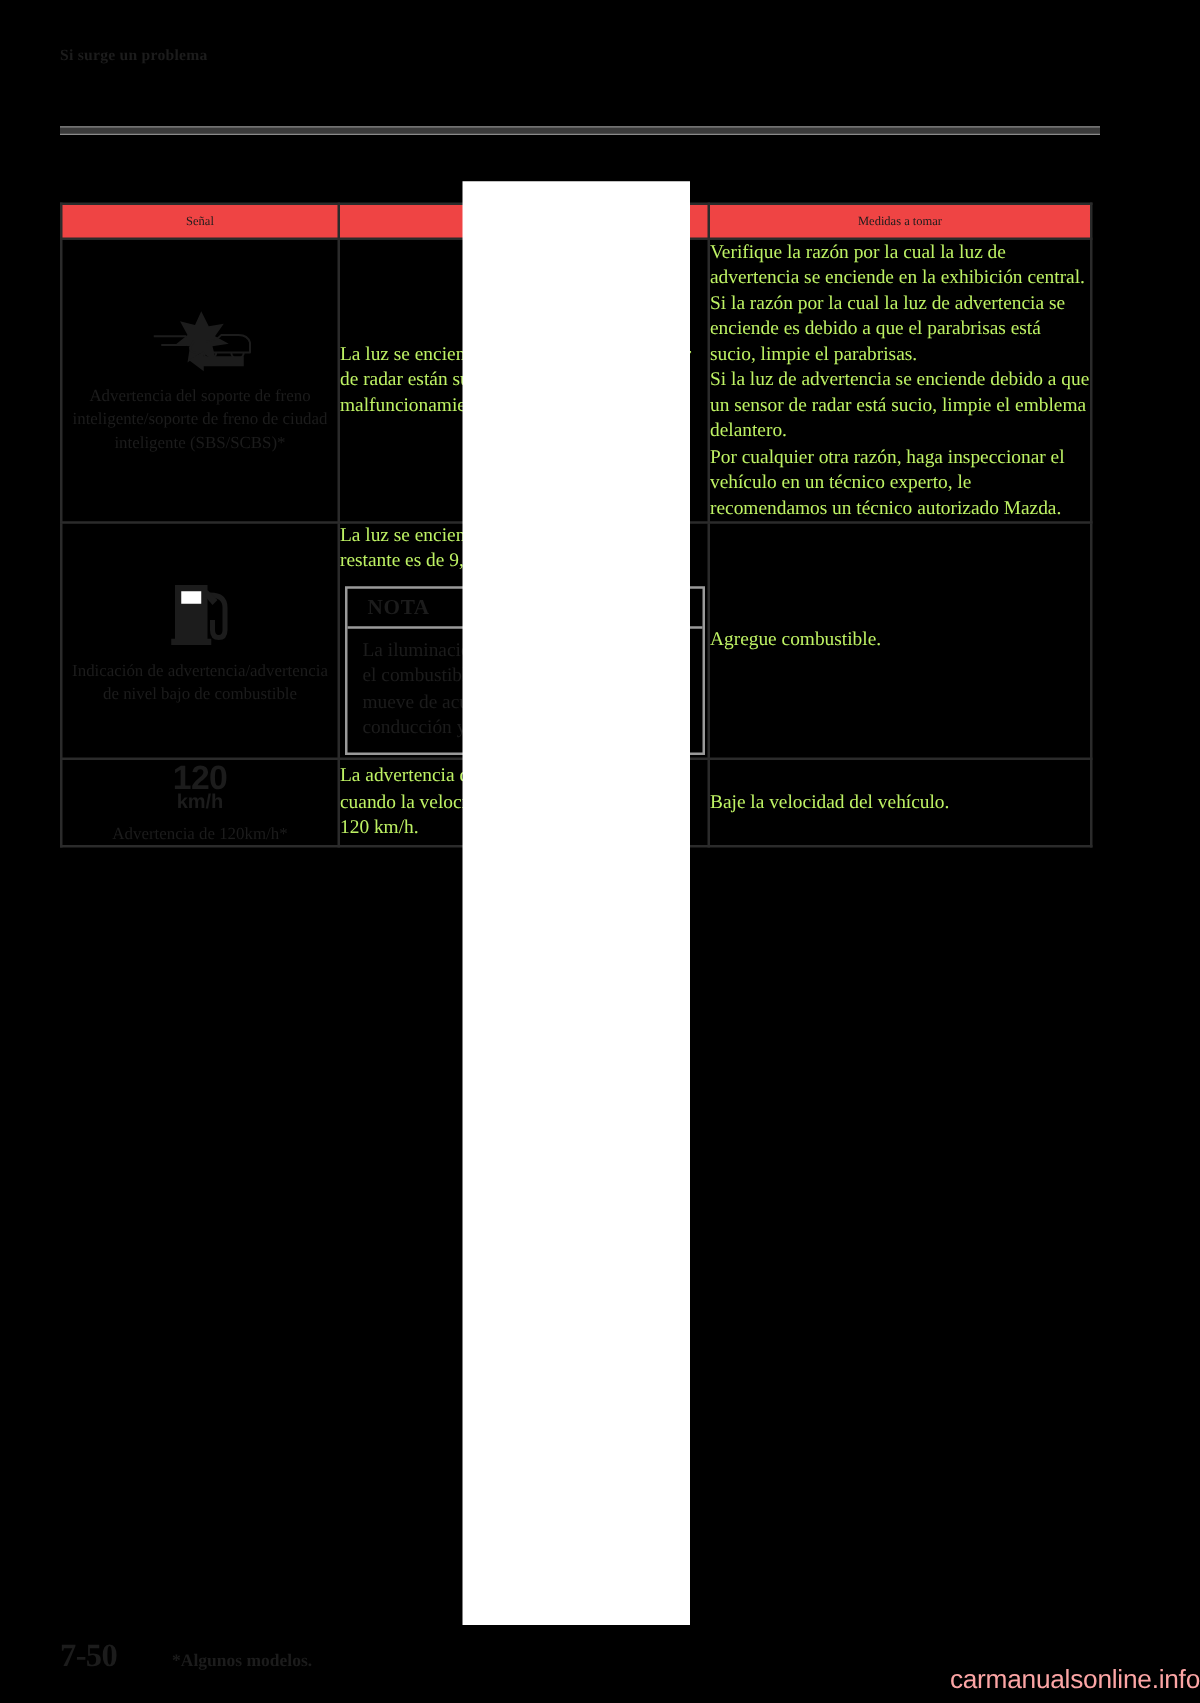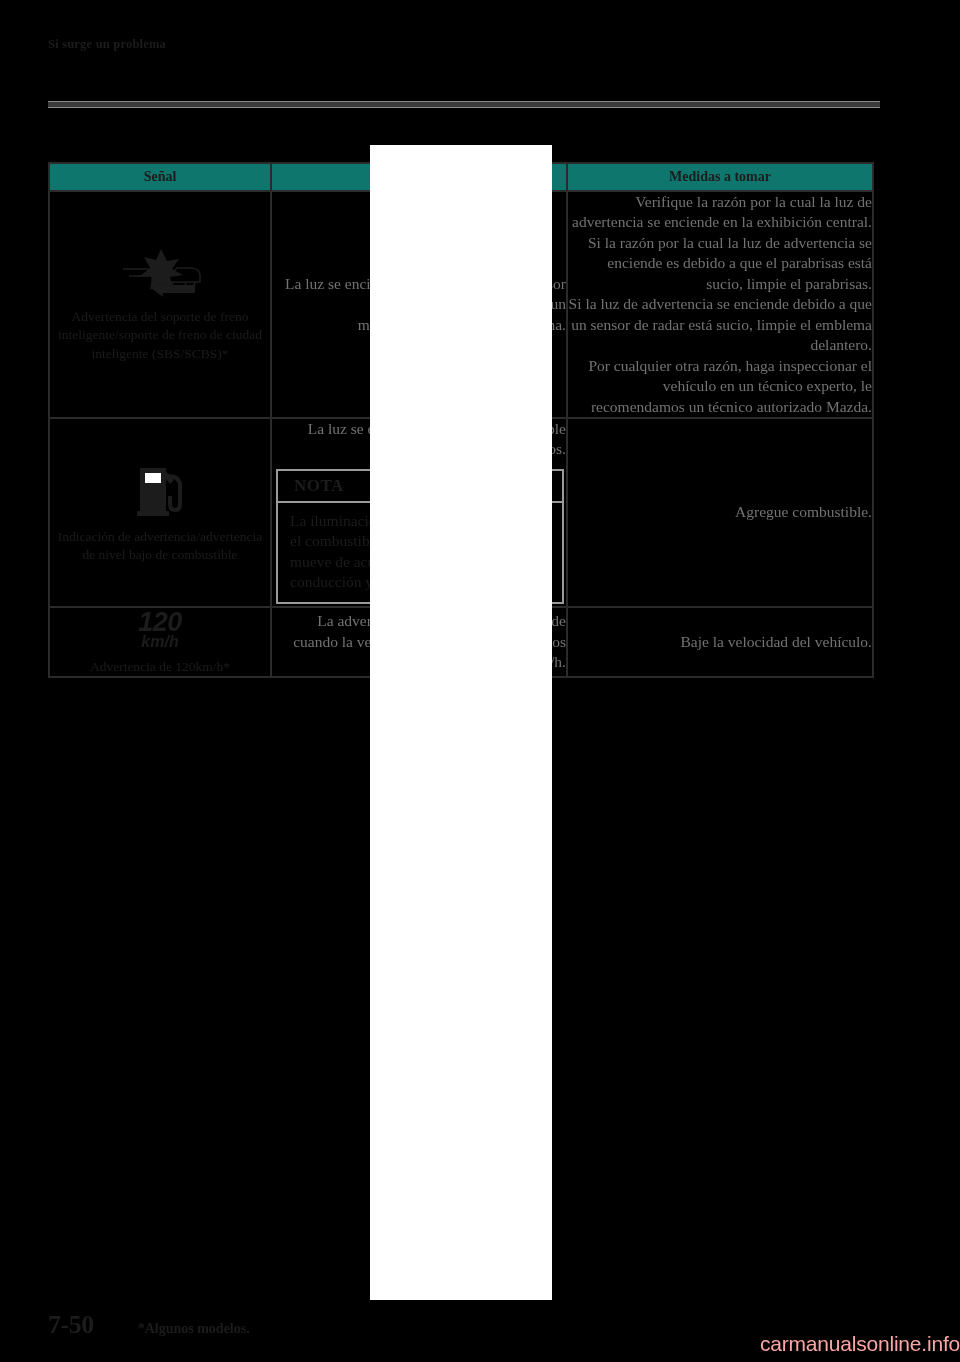--- a/index.html
+++ b/index.html
@@ -59,47 +59,46 @@
     width: 826px;
     border-collapse: collapse;
     table-layout: fixed;
   }
   #warning-table td, #warning-table th {
     border: 2px solid #2b2b2b;
     vertical-align: middle;
     padding: 0;
   }
   #warning-table thead th {
-    background: #0f766e;
+    background: #ef4444;
     height: 26px;
     font-family: "Liberation Serif", serif;
-    font-weight: bold;
-    font-size: 14px;
+    font-weight: normal;
+    font-size: 10px;
     text-align: center;
     color: #1c1c1c;
   }
   .col-signal  { width: 222px; }
   .col-warning { width: 296px; }
   .col-action  { width: 306px; }
 
   td.signal-cell {
     text-align: center;
     padding: 8px 6px 10px 6px;
   }
   td.warning-cell, td.action-cell {
     padding: 10px 12px 10px 10px;
     vertical-align: middle;
   }
 
   .cell-text {
     font-family: "Liberation Serif", serif;
     font-size: 15.5px;
     line-height: 1.32;
-    color: #737373;
-    text-align: right;
+    color: #bef264;
   }
   .signal-label {
     font-family: "Liberation Serif", serif;
     font-size: 13.5px;
     line-height: 1.34;
     color: #1c1c1c;
     margin-top: 6px;
   }
 
   
@@ -109,21 +108,20 @@
     justify-content: center;
     height: 56px;
   }
   .icon-box.fuel { height: 62px; }
   .icon-box.speed { height: 44px; }
 
   .speed-icon {
     font-family: "Liberation Sans", sans-serif;
     color: #1c1c1c;
     line-height: 0.96;
-    font-style: italic;
   }
   .speed-icon .num {
     font-size: 27px;
     font-weight: bold;
     letter-spacing: -0.5px;
     display: block;
   }
   .speed-icon .unit {
     font-size: 16px;
     font-weight: bold;

